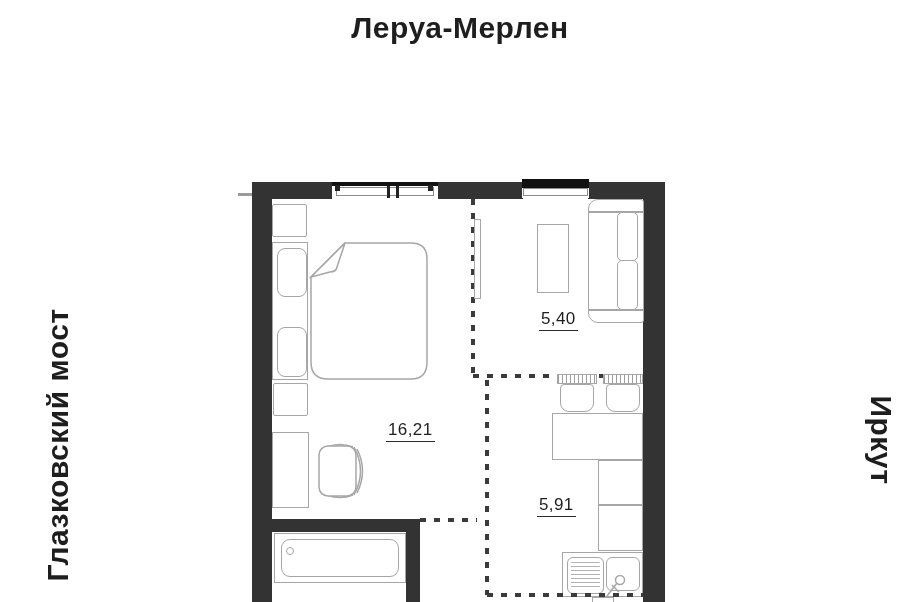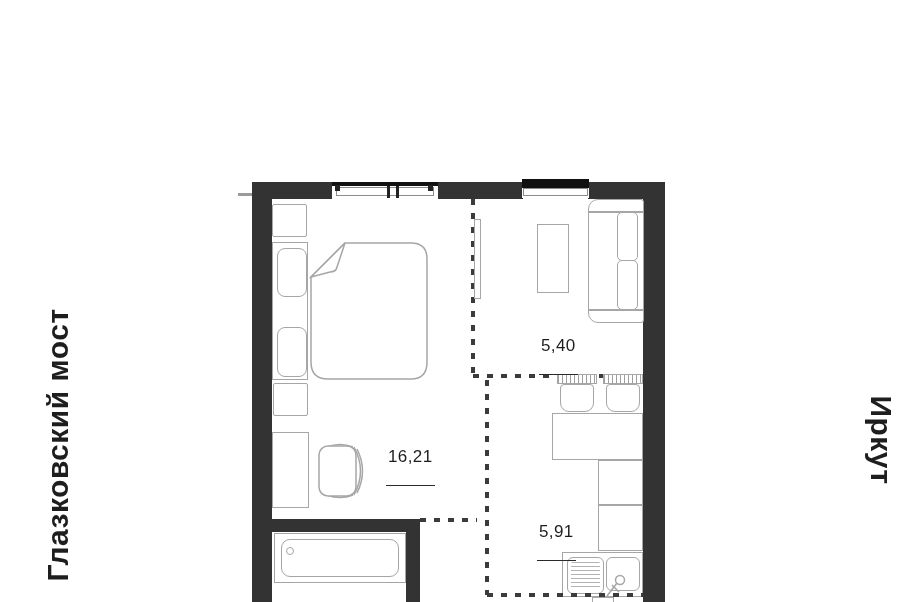--- a/index.html
+++ b/index.html
@@ -25,36 +25,37 @@
     font-size:30px;font-weight:700;letter-spacing:.5px;color:var(--text);
   }
   .landmark{
     position:absolute;white-space:nowrap;font-size:30px;font-weight:700;
     letter-spacing:.5px;color:var(--text);
   }
   .landmark.left{left:58px;top:445px;transform:translate(-50%,-50%) rotate(-90deg);}
   .landmark.right{left:881px;top:440px;transform:translate(-50%,-50%) rotate(90deg);}
   .area{
     position:absolute;font-size:17px;font-weight:400;letter-spacing:.4px;
-    color:var(--text);border-bottom:1.5px solid #2a2a2a;padding:0 2px 18px 2px;margin-top:27px;
+    color:var(--text);border-bottom:1.5px solid #2a2a2a;padding:0 2px 1px 2px;
   }
   svg{position:absolute;overflow:visible;}
   svg .s{fill:#ffffff;stroke:var(--furniture-stroke);stroke-width:1.5;}
   svg .o{fill:none;stroke:var(--furniture-stroke);stroke-width:1.5;}
   .hatch-v{background-image:repeating-linear-gradient(to right,#9e9e9e 0 1px,transparent 1px 4px);}
   .hatch-h{background-image:repeating-linear-gradient(to bottom,#b3b3b3 0 1px,transparent 1px 4px);background-clip:content-box;padding:4px 3px;}
   .bar{position:absolute;background:#111;}
   .wframe{position:absolute;border:1px solid #8c8c8c;background:#fff;box-sizing:border-box;}
   .tick{position:absolute;background:#222;}
 </style>
 </head>
 <body>
 
 <div class="stage">
 
+  <div class="title">Леруа-Мерлен</div>
   <div class="landmark left">Глазковский мост</div>
   <div class="landmark right">Иркут</div>
 
   <div class="dash-v" style="left:471px;top:199px;height:177px;"></div>
   <div class="dash-h" style="left:473px;top:374px;width:170px;"></div>
   <div class="dash-v" style="left:485px;top:380px;height:215px;"></div>
   <div class="dash-h" style="left:420px;top:518px;width:57px;"></div>
 
   <div class="line" style="left:238px;top:193px;width:15px;height:3px;background:#9a9a9a;"></div>
   <div class="wall" style="left:252px;top:182px;width:20px;height:420px;"></div>

